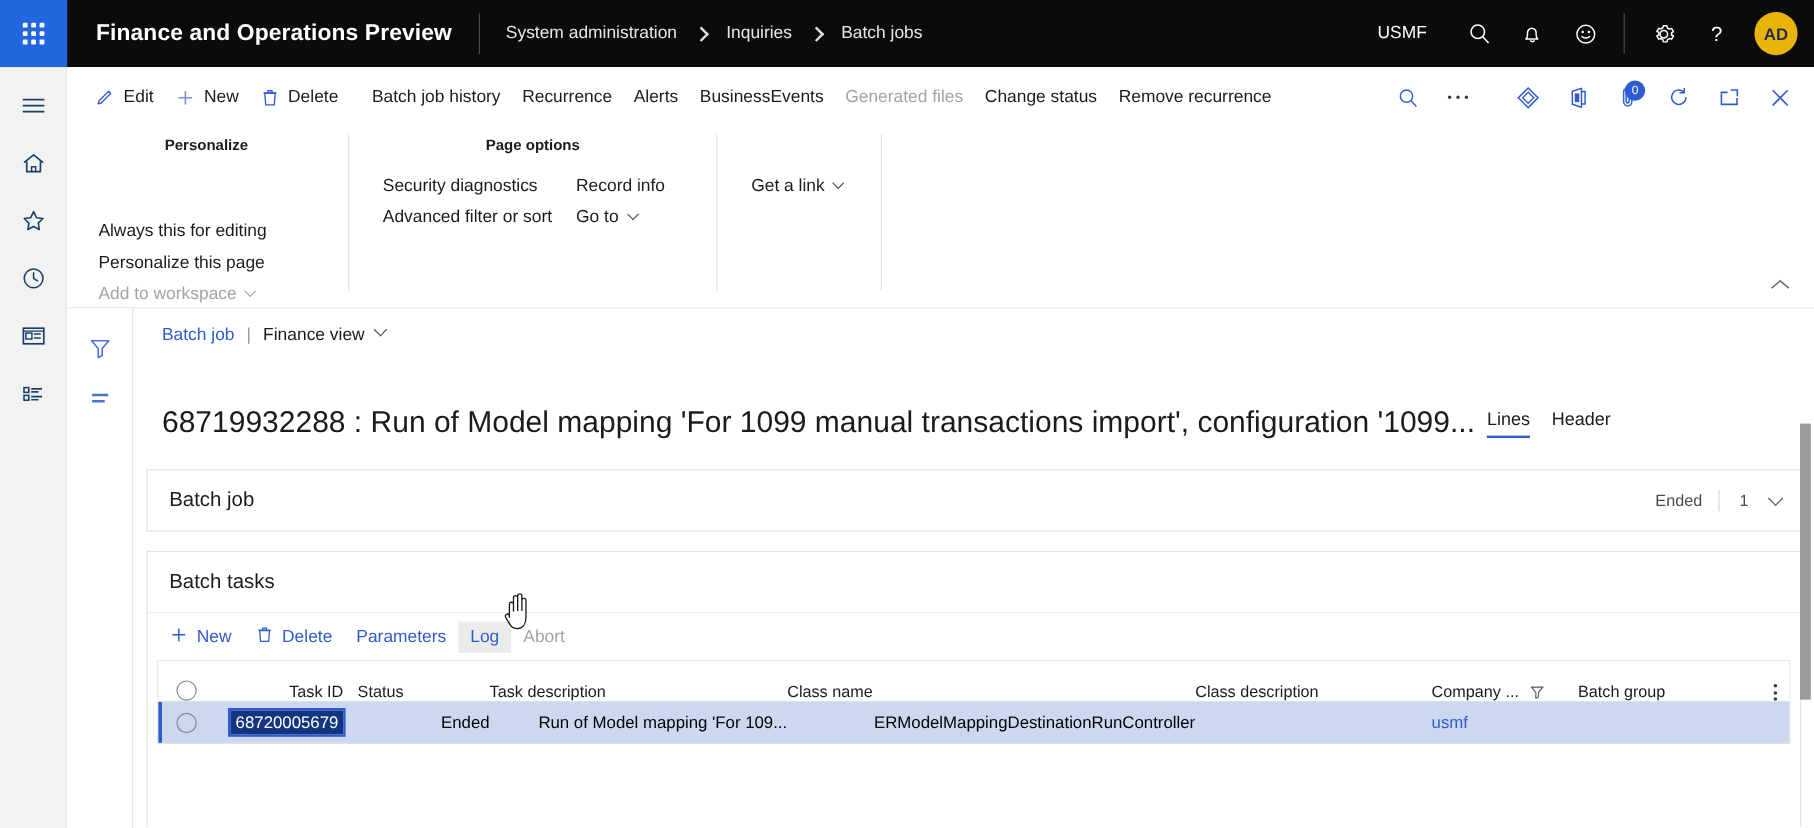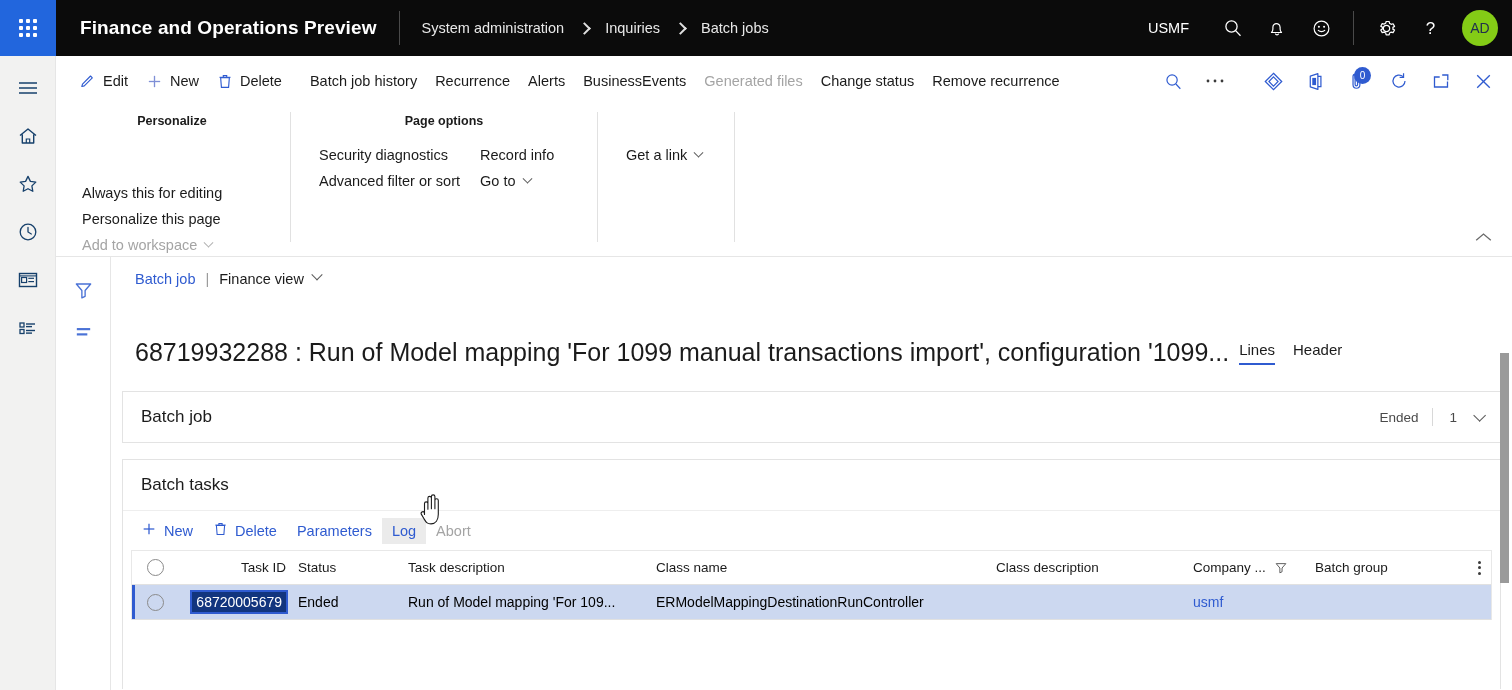--- a/index.html
+++ b/index.html
@@ -41,23 +41,23 @@
   .topright {
     margin-left: auto; display: flex; align-items: center; height: 56px;
     padding-right: 14px;
   }
   .topright .company { color: #fff; font-size: 14.5px; margin-right: 22px; cursor: pointer; }
   .ticon {
     width: 44px; height: 56px; display: flex; align-items: center; justify-content: center;
     cursor: pointer; color: #fff;
   }
   .avatar {
-    width: 36px; height: 36px; border-radius: 50%; background: #84cc16;
+    width: 36px; height: 36px; border-radius: 50%; background: #eab308;
     color: #22304d; font-size: 14px; display: flex; align-items: center;
-    justify-content: center; margin-left: 10px; cursor: pointer; font-weight: 400;
+    justify-content: center; margin-left: 10px; cursor: pointer; font-weight: 700;
   }
 
   
   .rail {
     position: absolute; top: 56px; left: 0; width: 56px; height: 634px;
     background: #f2f2f1; border-right: 1px solid #e6e6e6;
     display: flex; flex-direction: column; align-items: center;
   }
   .rail-item {
     width: 56px; height: 48px; display: flex; align-items: center;
@@ -179,27 +179,27 @@
   }
   .gt {
     display: flex; align-items: center; gap: 7px; font-size: 14.5px;
     color: #2f5bd0; padding: 5px 10px; cursor: pointer; white-space: nowrap;
   }
   .gt.hov { background: #ebebeb; }
   .gt.disabled { color: #a4a4a4; cursor: default; }
 
   .gridbox { margin: 0 8px; border: 1px solid #e8e8e8; border-bottom: 0; }
   .ghead {
-    display: flex; align-items: center; height: 34px;
+    display: flex; align-items: flex-end; height: 34px;
     border-bottom: 1px solid #e1e1e1; font-size: 13.5px; color: #1b1b1b;
     background: #ffffff;
   }
   .grow {
     display: flex; align-items: center; height: 35px; font-size: 14px;
-    background: #ccd8f0; border-bottom: 1px solid #e1e1e1; position: relative;
+    background: #ccd8f0; border-bottom: 1px solid #e1e1e1; position: relative; text-align: right;
   }
   .grow:before {
     content: ""; position: absolute; left: 0; top: 0; bottom: 0; width: 3px; background: #2f5bd0;
   }
   .c-sel { width: 46px; display: flex; align-items: center; justify-content: center; flex: 0 0 46px; }
   .radio {
     width: 17px; height: 17px; border-radius: 50%; border: 1.3px solid #8a8a8a;
     cursor: pointer; background: transparent;
   }
   .c-task { width: 112px; flex: 0 0 112px; text-align: right; padding-right: 4px; }

